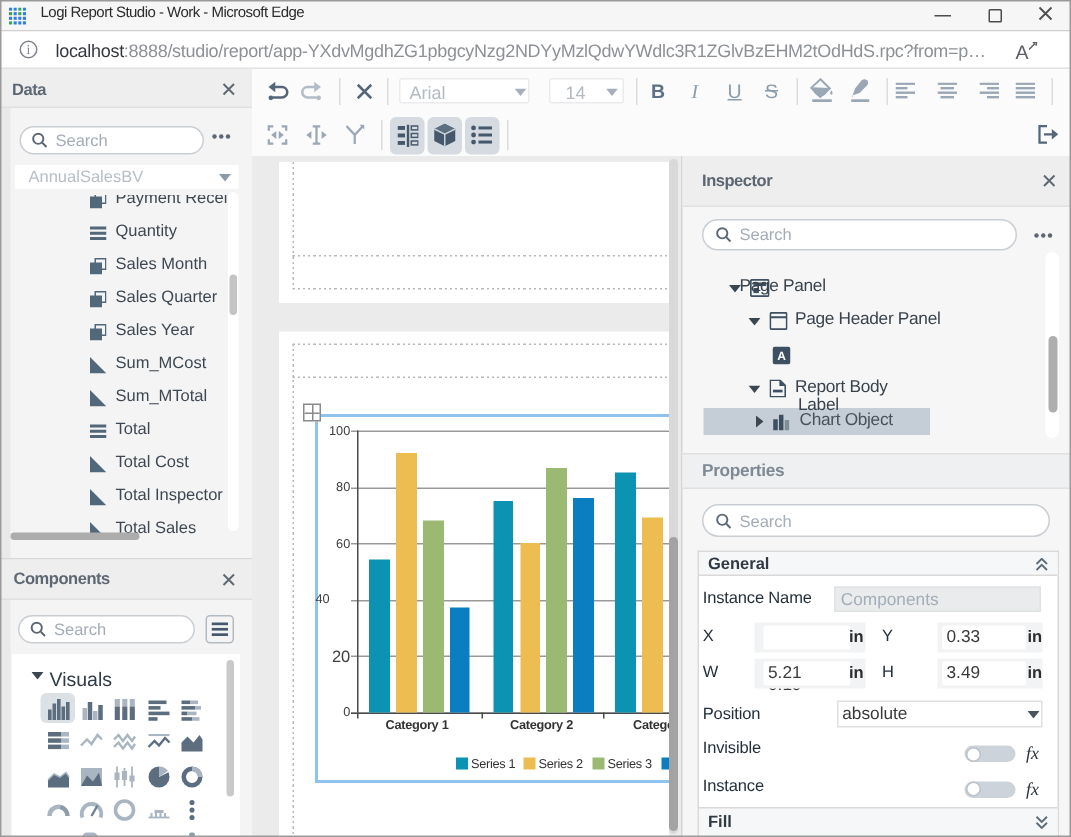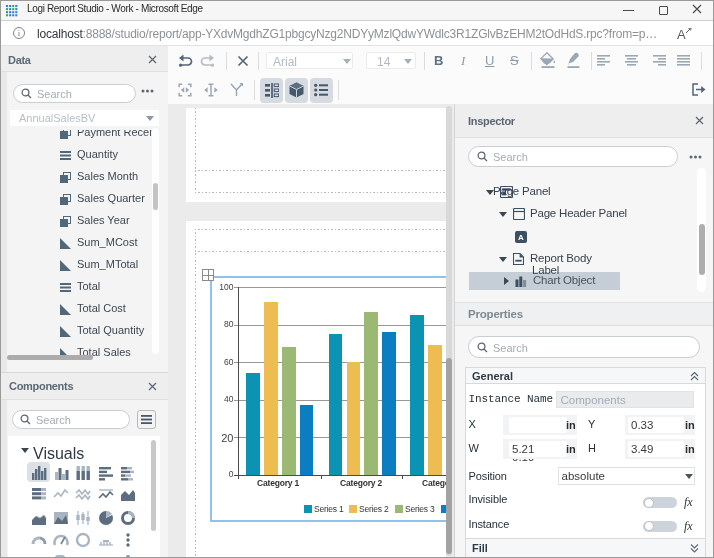--- a/index.html
+++ b/index.html
@@ -153,21 +153,21 @@
         <svg width="11" height="11" viewBox="0 0 11 11">
           <polygon points="0,0 0,11 11,11" fill="#51677a"></polygon>
         </svg>
       </div>
 <div class="abs treetxt" style="left:77px;top:172px;">Total Cost</div>
 <div class="abs" style="left:60px;top:196px;">
         <svg width="11" height="11" viewBox="0 0 11 11">
           <polygon points="0,0 0,11 11,11" fill="#51677a"></polygon>
         </svg>
       </div>
-<div class="abs treetxt" style="left:77px;top:194px;">Total Quantity</div>
+<div class="abs treetxt" style="left:77px;top:194px;">Total Inspector</div>
 <div class="abs" style="left:60px;top:218px;">
         <svg width="11" height="11" viewBox="0 0 11 11">
           <polygon points="0,0 0,11 11,11" fill="#51677a"></polygon>
         </svg>
       </div>
 <div class="abs treetxt" style="left:77px;top:216px;">Total Sales</div>
 </div>
 <div class="abs" style="left:152px;top:128px;width:7px;height:226px;background:#fff;border-radius:4px;"></div>
 <div class="abs" style="left:153px;top:183px;width:5px;height:27px;background:#c4c4c4;border-radius:3px;"></div>
 <div class="abs" style="left:7px;top:355px;width:86px;height:5px;background:#acacac;border-radius:3px;"></div>
@@ -196,21 +196,21 @@
       </svg>
     </div>
 <div class="abs" style="left:8px;top:436px;width:152px;height:122px;background:#fff;"></div>
 <div class="abs" style="left:150px;top:439px;width:7px;height:119px;background:#fff;border-radius:4px;"></div>
 <div class="abs" style="left:151px;top:440px;width:5px;height:91px;background:#c9c9c9;border-radius:3px;"></div>
 <div class="abs" style="left:21px;top:448px;">
       <svg width="8" height="5">
         <polygon points="0,0 8,0 4,5" fill="#3c4650"></polygon>
       </svg>
     </div>
-<div class="abs" style="left:33px;top:445px;font-size:16px;color:#2f3a44;">Visuals</div>
+<div class="abs" style="left:33px;top:445px;font-size:13px;color:#2f3a44;">Visuals</div>
 <div class="abs" style="left:27px;top:462px;width:23px;height:20px;background:#dce1e6;border-radius:4px;"></div>
 <div class="abs" style="left:30.5px;top:464.5px;">
       <svg width="16" height="16" viewBox="0 0 16 16">
         <rect x="1" y="8" width="2.4" height="7" fill="#5b6d7f"></rect>
         <rect x="4" y="4" width="2.4" height="11" fill="#5b6d7f"></rect>
         <rect x="7" y="1" width="2.4" height="14" fill="#5b6d7f"></rect>
         <rect x="10" y="6" width="2.4" height="9" fill="#5b6d7f"></rect>
         <rect x="13" y="3" width="2.4" height="12" fill="#5b6d7f"></rect>
       </svg>
     </div>
@@ -523,21 +523,21 @@
         </div>
 <div class="abs" style="left:65.5px;top:183.2px;width:212.5px;height:1px;background:#999;"></div>
 <div class="abs" style="left:65.5px;top:220.7px;width:212.5px;height:1px;background:#999;"></div>
 <div class="abs" style="left:65.5px;top:258.2px;width:212.5px;height:1px;background:#999;"></div>
 <div class="abs" style="left:65.5px;top:295.7px;width:212.5px;height:1px;background:#999;"></div>
 <div class="abs" style="left:65.5px;top:333.2px;width:212.5px;height:1px;background:#999;"></div>
 <div class="abs" style="left:65.5px;top:370.7px;width:212.5px;height:1px;background:#999;"></div>
 <div class="abs" style="left:28.5px;top:177.7px;width:37px;text-align:right;font-size:8.5px;color:#404040;">100</div>
 <div class="abs" style="left:28.5px;top:215.2px;width:37px;text-align:right;font-size:8.5px;color:#404040;">80</div>
 <div class="abs" style="left:28.5px;top:252.7px;width:37px;text-align:right;font-size:8.5px;color:#404040;">60</div>
-<div class="abs" style="left:28.5px;top:290.2px;width:37px;text-align:right;font-size:8.5px;color:#404040;">40</div>
+<div class="abs" style="left:28.5px;top:290.2px;width:37px;text-align:center;font-size:8.5px;color:#404040;">40</div>
 <div class="abs" style="left:28.5px;top:327.7px;width:37px;text-align:right;font-size:11px;color:#404040;">20</div>
 <div class="abs" style="left:28.5px;top:365.2px;width:37px;text-align:right;font-size:8.5px;color:#404040;">0</div>
 <div class="abs" style="left:69.5px;top:183.2px;width:1px;height:187.5px;background:#4a4a4a;"></div>
 <div class="abs" style="left:65.5px;top:370.7px;width:212.5px;height:1px;background:#4a4a4a;"></div>
 <div class="abs" style="left:69.5px;top:370.7px;width:1px;height:4px;background:#4a4a4a;"></div>
 <div class="abs" style="left:152.7px;top:370.7px;width:1px;height:4px;background:#4a4a4a;"></div>
 <div class="abs" style="left:234.4px;top:370.7px;width:1px;height:4px;background:#4a4a4a;"></div>
 <div class="abs" style="left:78.4px;top:269.4px;width:13.5px;height:101.2px;background:#0c93b4;"></div>
 <div class="abs" style="left:96.2px;top:198.2px;width:13.5px;height:172.5px;background:#eebd51;"></div>
 <div class="abs" style="left:114.0px;top:243.2px;width:13.5px;height:127.5px;background:#9cb974;"></div>
@@ -657,21 +657,21 @@
     </div>
 <div class="abs ptxt" style="left:493px;top:342px;">Search</div>
 <div class="abs" style="left:464.5px;top:367px;width:241px;height:191px;background:#fff;border:1px solid #d9d9d9;border-bottom:none;"></div>
 <div class="abs" style="left:465.5px;top:368px;width:239px;height:16px;background:#f6f7f8;border-bottom:1px solid #d9d9d9;"></div>
 <div class="abs" style="left:472px;top:370px;font-size:11px;font-weight:bold;color:#2f3a44;">General</div>
 <div class="abs" style="left:690px;top:372px;">
       <svg width="9" height="9">
         <path d="M1 4 L4.5 0.5 L8 4 M1 8 L4.5 4.5 L8 8" fill="none" stroke="#5c6b78" stroke-width="1.2"></path>
       </svg>
     </div>
-<div class="abs plabel" style="left:468.5px;top:393px;font-family:Liberation Mono, monospace;">Instance Name</div>
+<div class="abs plabel" style="left:468.5px;top:393px;">Instance Name</div>
 <div class="abs" style="left:556px;top:391px;width:138px;height:16.5px;background:#e9ebec;border:1px solid #e0e2e3;"></div>
 <div class="abs" style="left:560.5px;top:393.5px;font-size:11.5px;color:#a3aeb8;">Components</div>
 <div class="abs plabel" style="left:468.5px;top:418px;">X</div>
     <div class="abs" style="left:503px;top:415px;width:74px;height:19.5px;background:#f2f3f4;"></div>
     <div class="abs" style="left:509px;top:417px;width:58px;height:15.5px;background:#fff;border-radius:2px;"></div>
     <div class="abs" style="left:512px;top:418.5px;font-size:11.5px;color:#3a3a3a;margin-top:32px;">0.19</div>
     <div class="abs" style="left:566px;top:418.5px;font-size:11px;font-weight:bold;color:#2d2d2d;">in</div>
     <div class="abs plabel" style="left:588px;top:418px;">Y</div>
     <div class="abs" style="left:625px;top:415px;width:70px;height:19.5px;background:#f2f3f4;"></div>
     <div class="abs" style="left:628px;top:417px;width:56px;height:15.5px;background:#fff;border-radius:2px;"></div>

